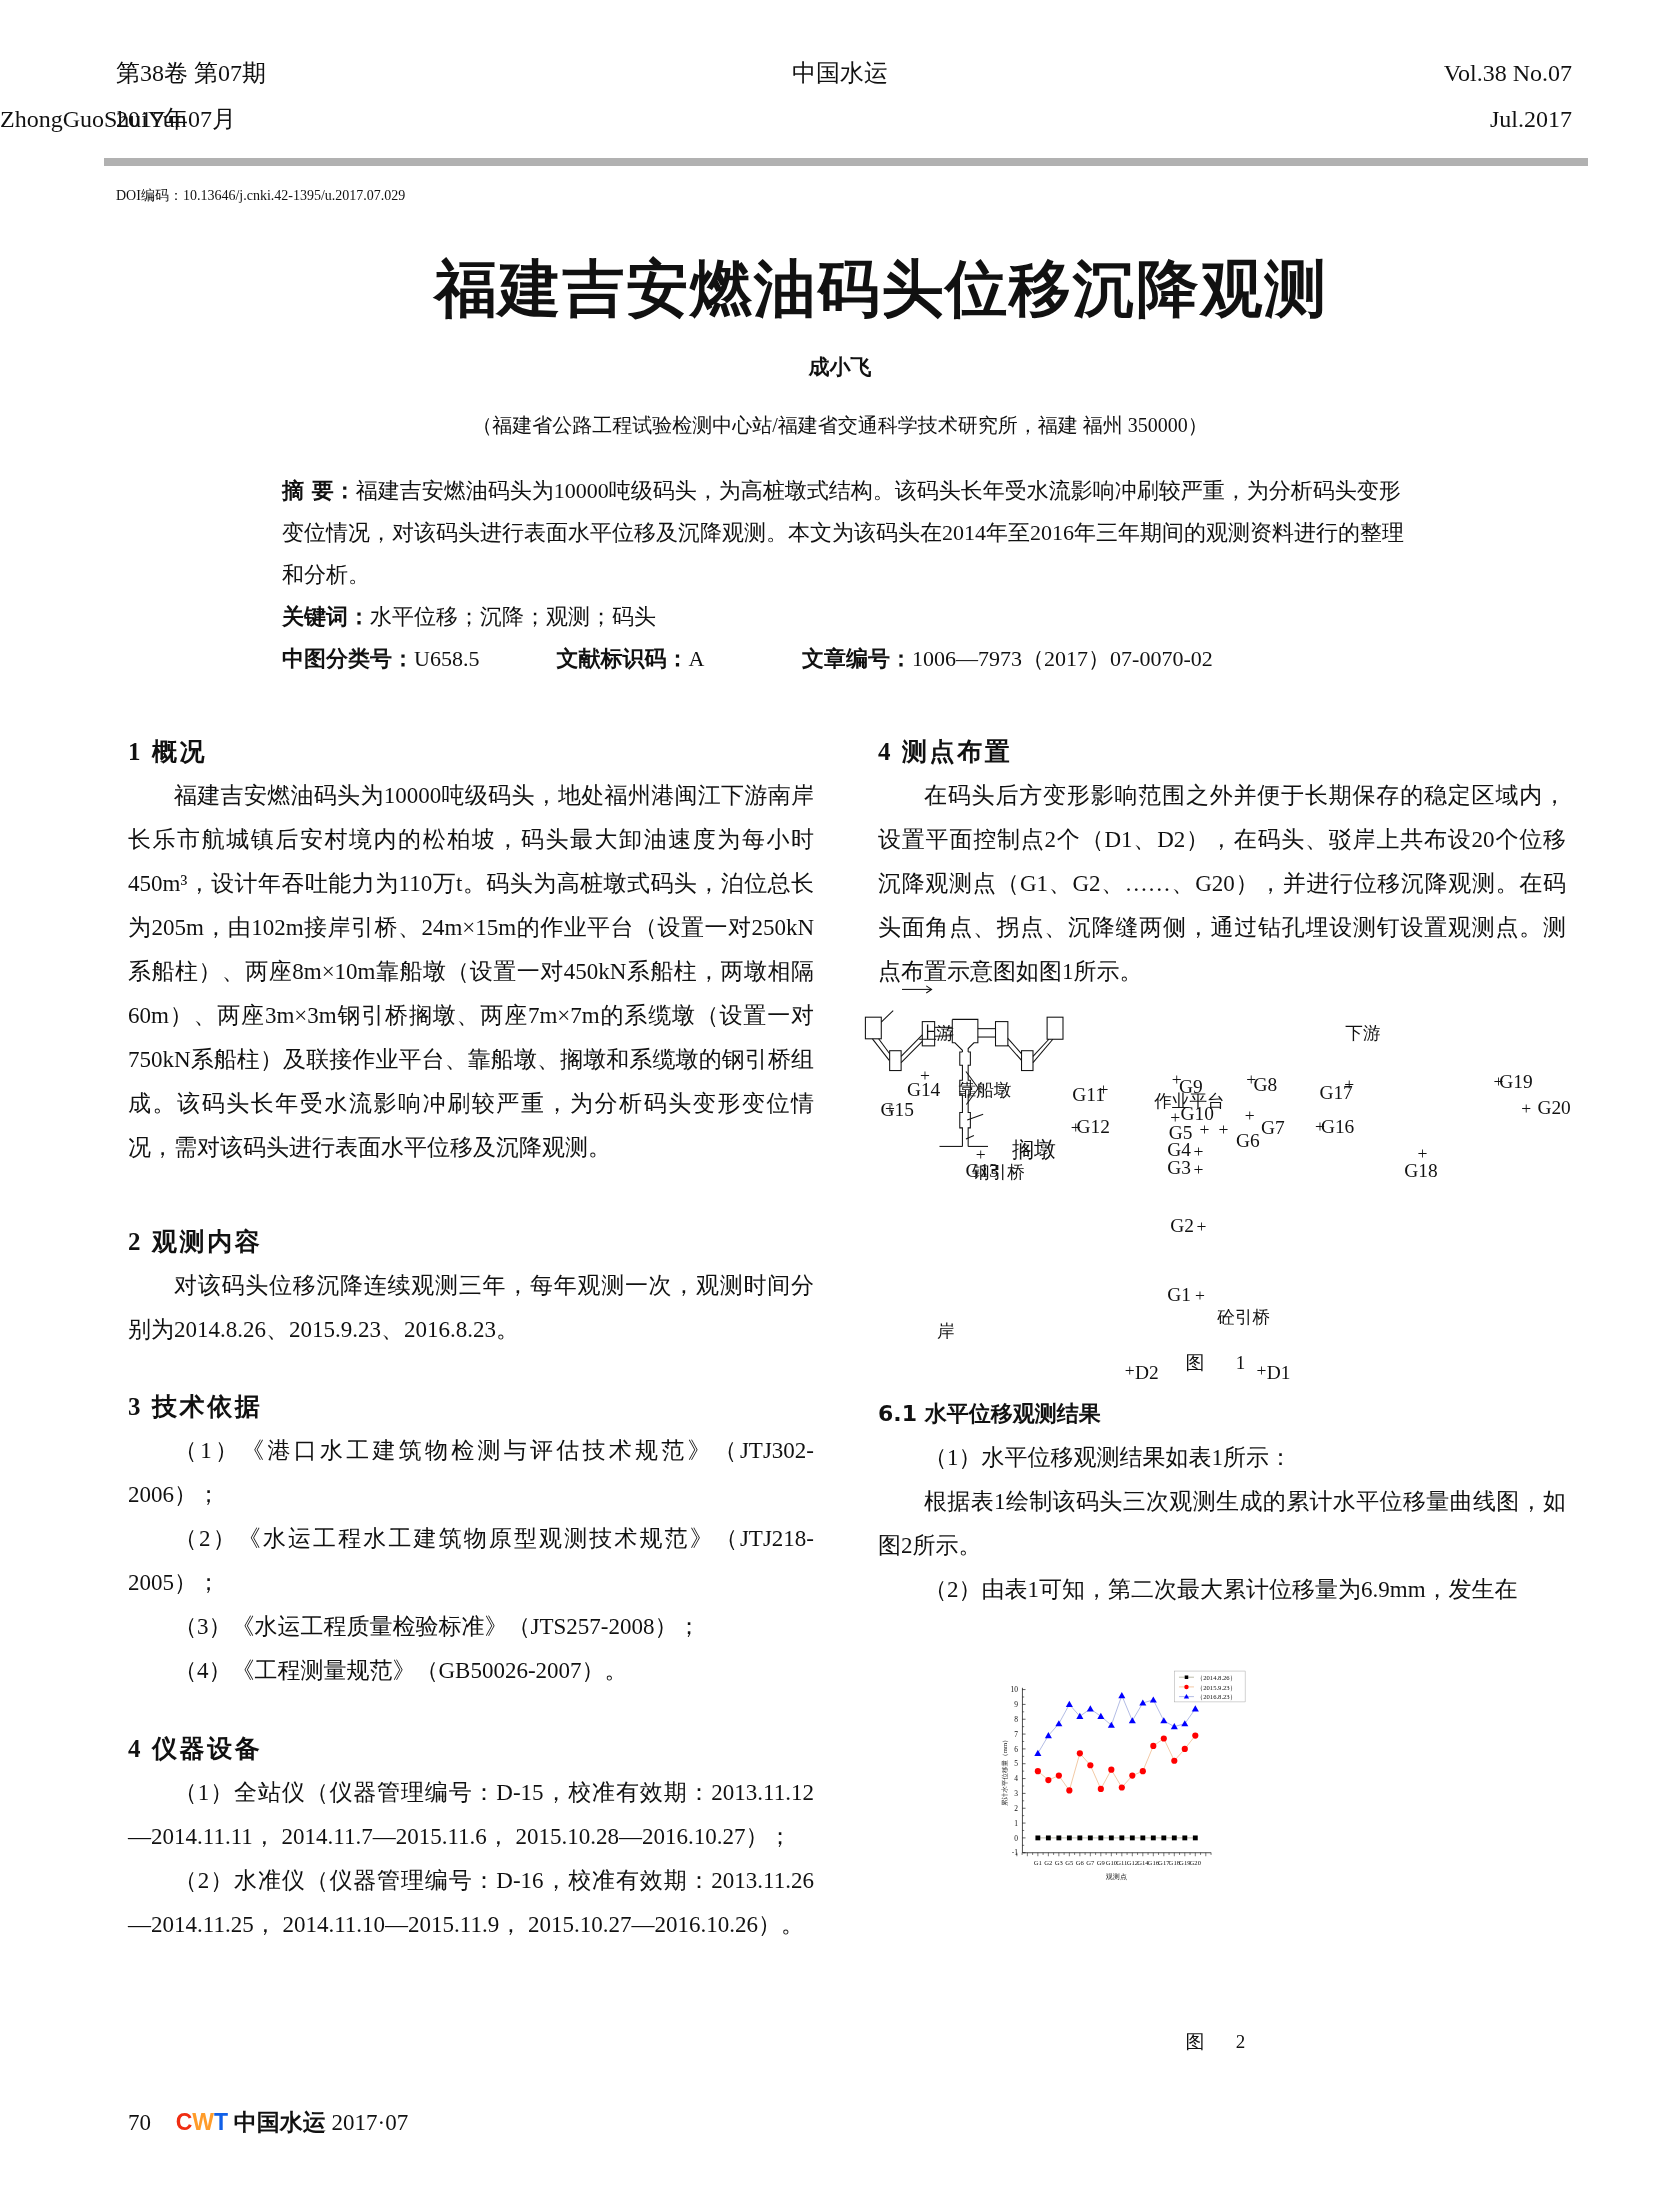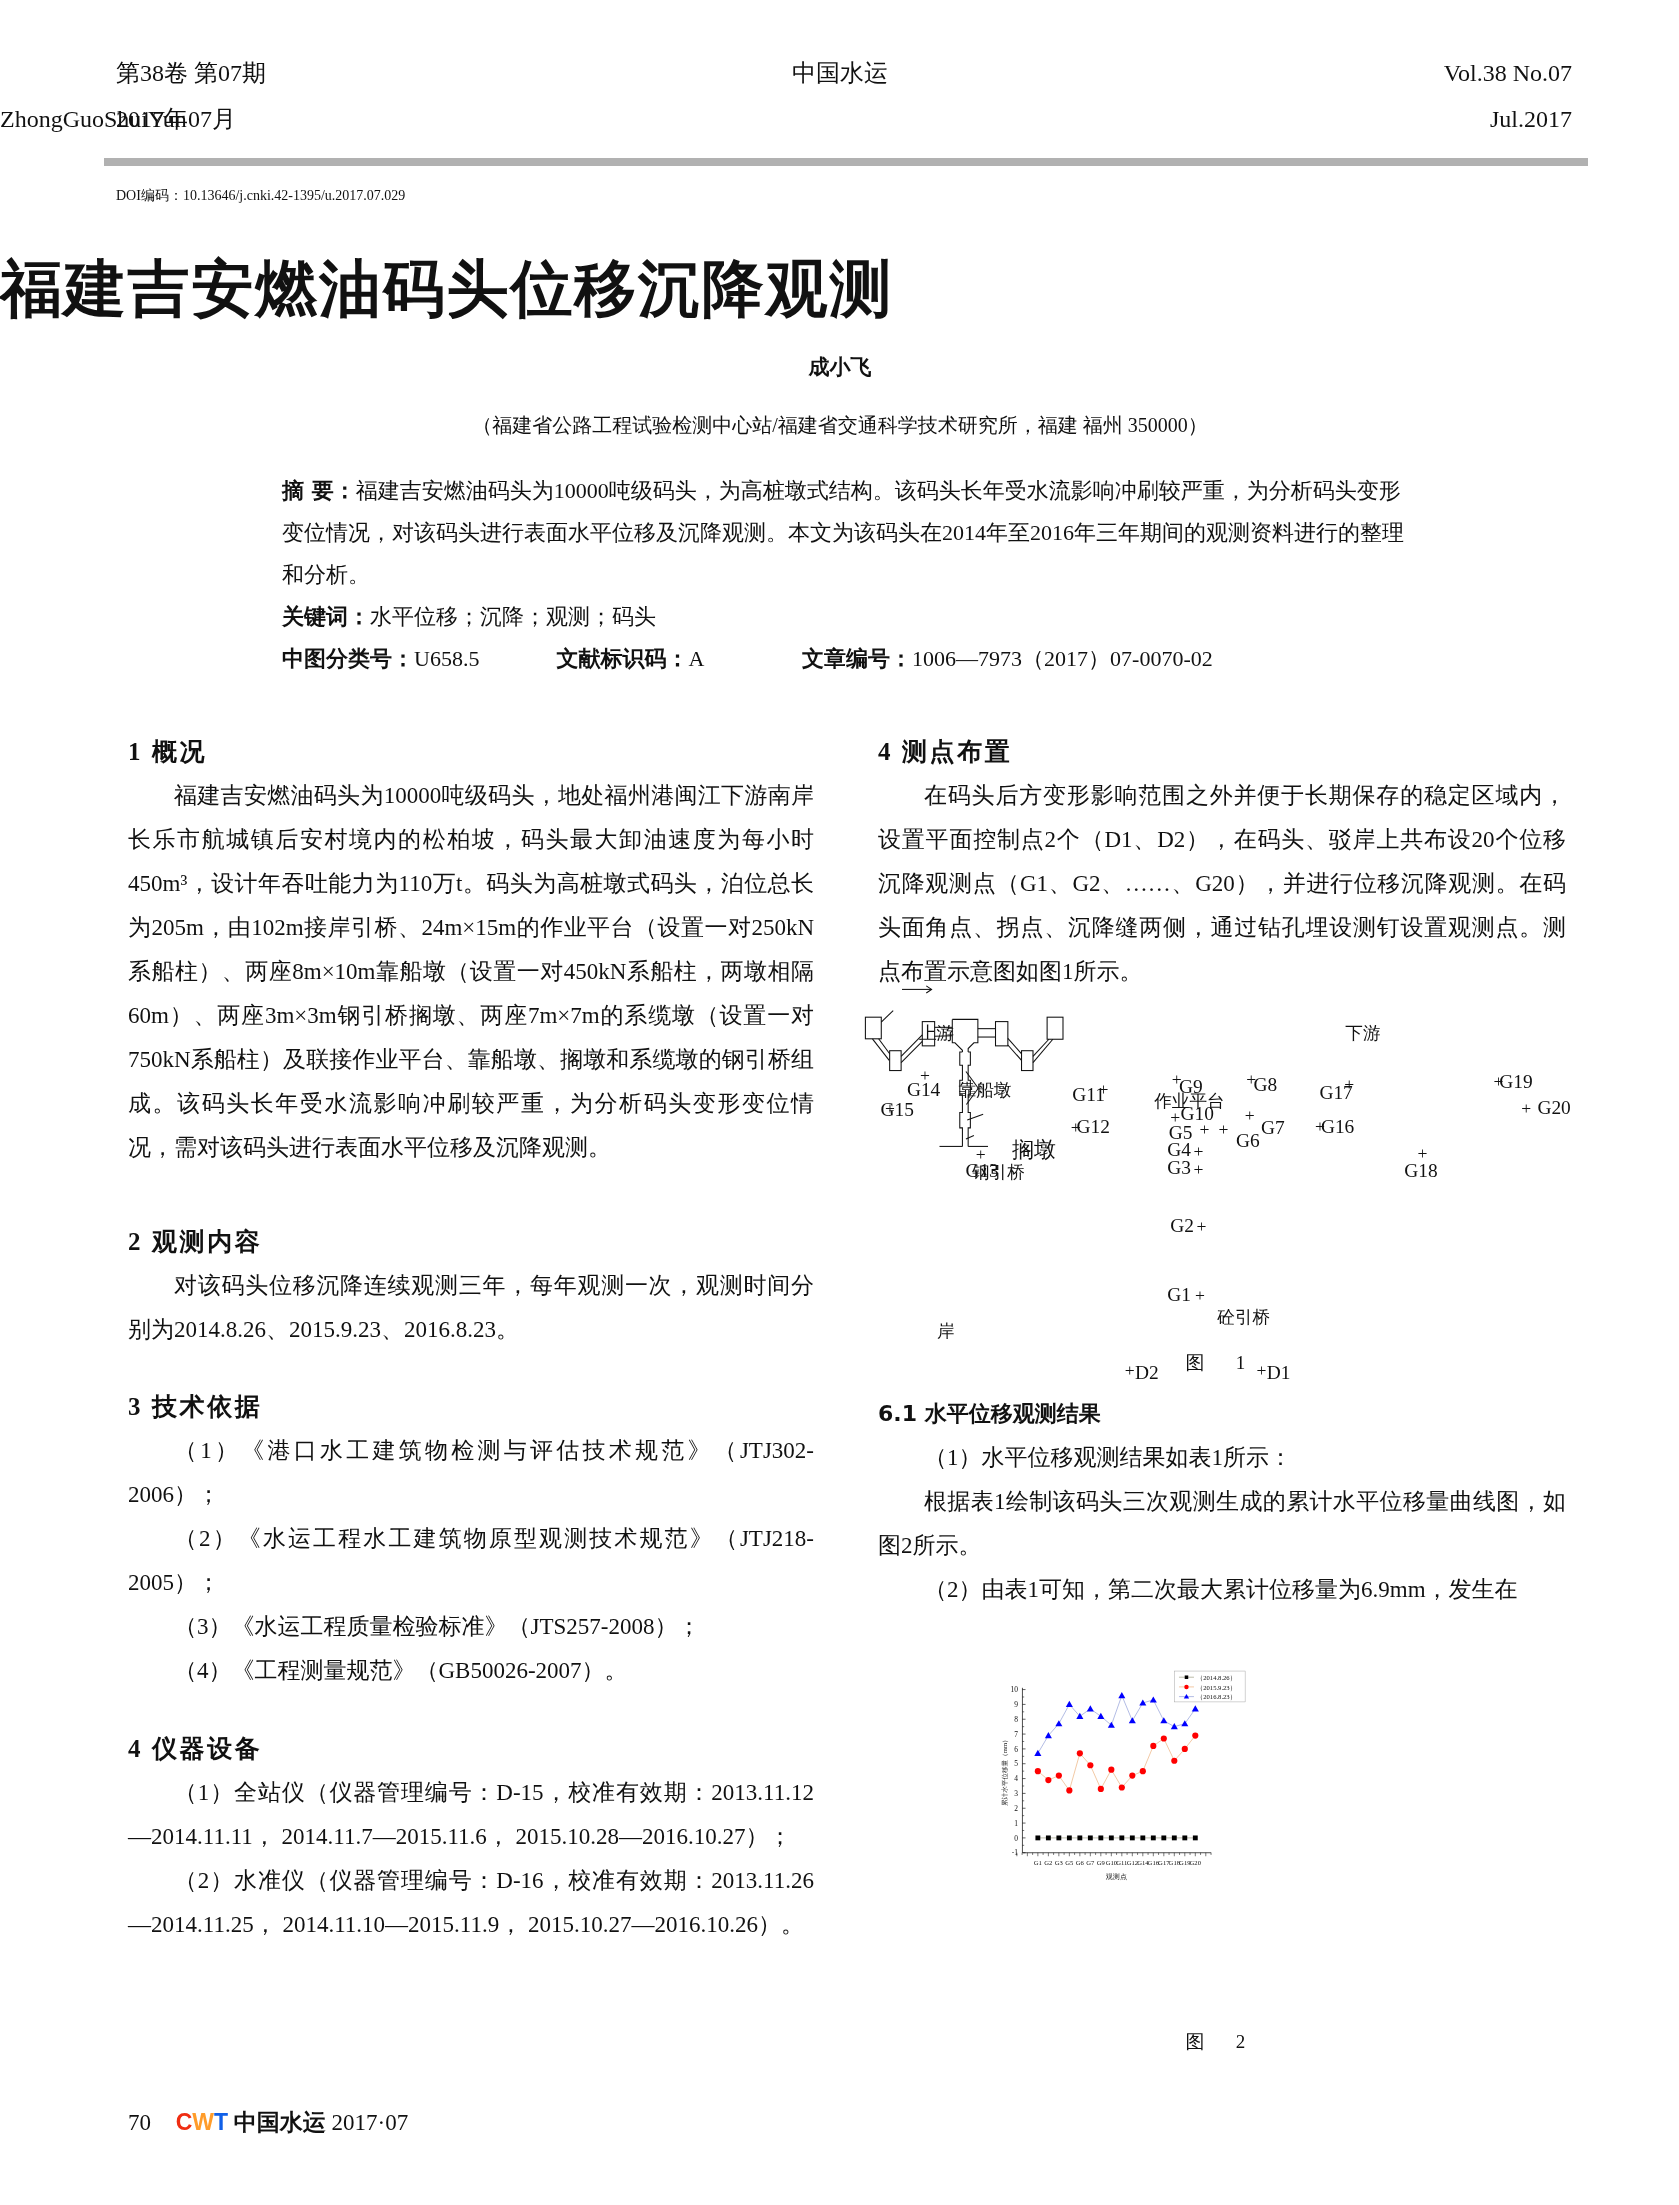--- a/index.html
+++ b/index.html
@@ -2,21 +2,21 @@
 <html style="font-size:7px"><head>
 <meta charset="utf-8">
 <style>
   html, body { margin:0; padding:0; background:#ffffff; }
   body { width:1680px; height:2263px; position:relative; overflow:hidden;
          font-family:"Liberation Serif","DejaVu Serif",serif; color:#111; }
   .abs { position:absolute; }
   .hdr { font-size:24px; line-height:26.5px; }
   .rule { position:absolute; left:104px; top:158px; width:1484px; height:7.5px; background:#b1b1b1; }
   .doi { font-size:14px; }
-  .title { left:0; width:1328px; text-align:left; font-size:62px; font-weight:bold; letter-spacing:1.8px;
+  .title { left:0; width:1328px; text-align:right; font-size:62px; font-weight:bold; letter-spacing:1.8px;
            font-family:"DejaVu Serif","Liberation Serif",serif; }
   .author { left:0; width:1680px; text-align:center; font-size:21px; font-weight:bold;
             font-family:"DejaVu Sans","Liberation Sans",sans-serif; }
   .affil { left:0; width:1680px; text-align:center; font-size:20px; }
   .abstract { left:282px; width:1129px; font-size:22px; line-height:42px; }
   .abstract b, .label-b { font-family:"DejaVu Sans","Liberation Sans",sans-serif; font-weight:bold; }
   .meta-row { left:282px; font-size:22px; }
   .meta-row span.lb { font-family:"DejaVu Sans","Liberation Sans",sans-serif; font-weight:bold; }
   .col { font-size:23px; line-height:44px; text-align:justify; }
   .col p { margin:0; text-indent:46px; }

